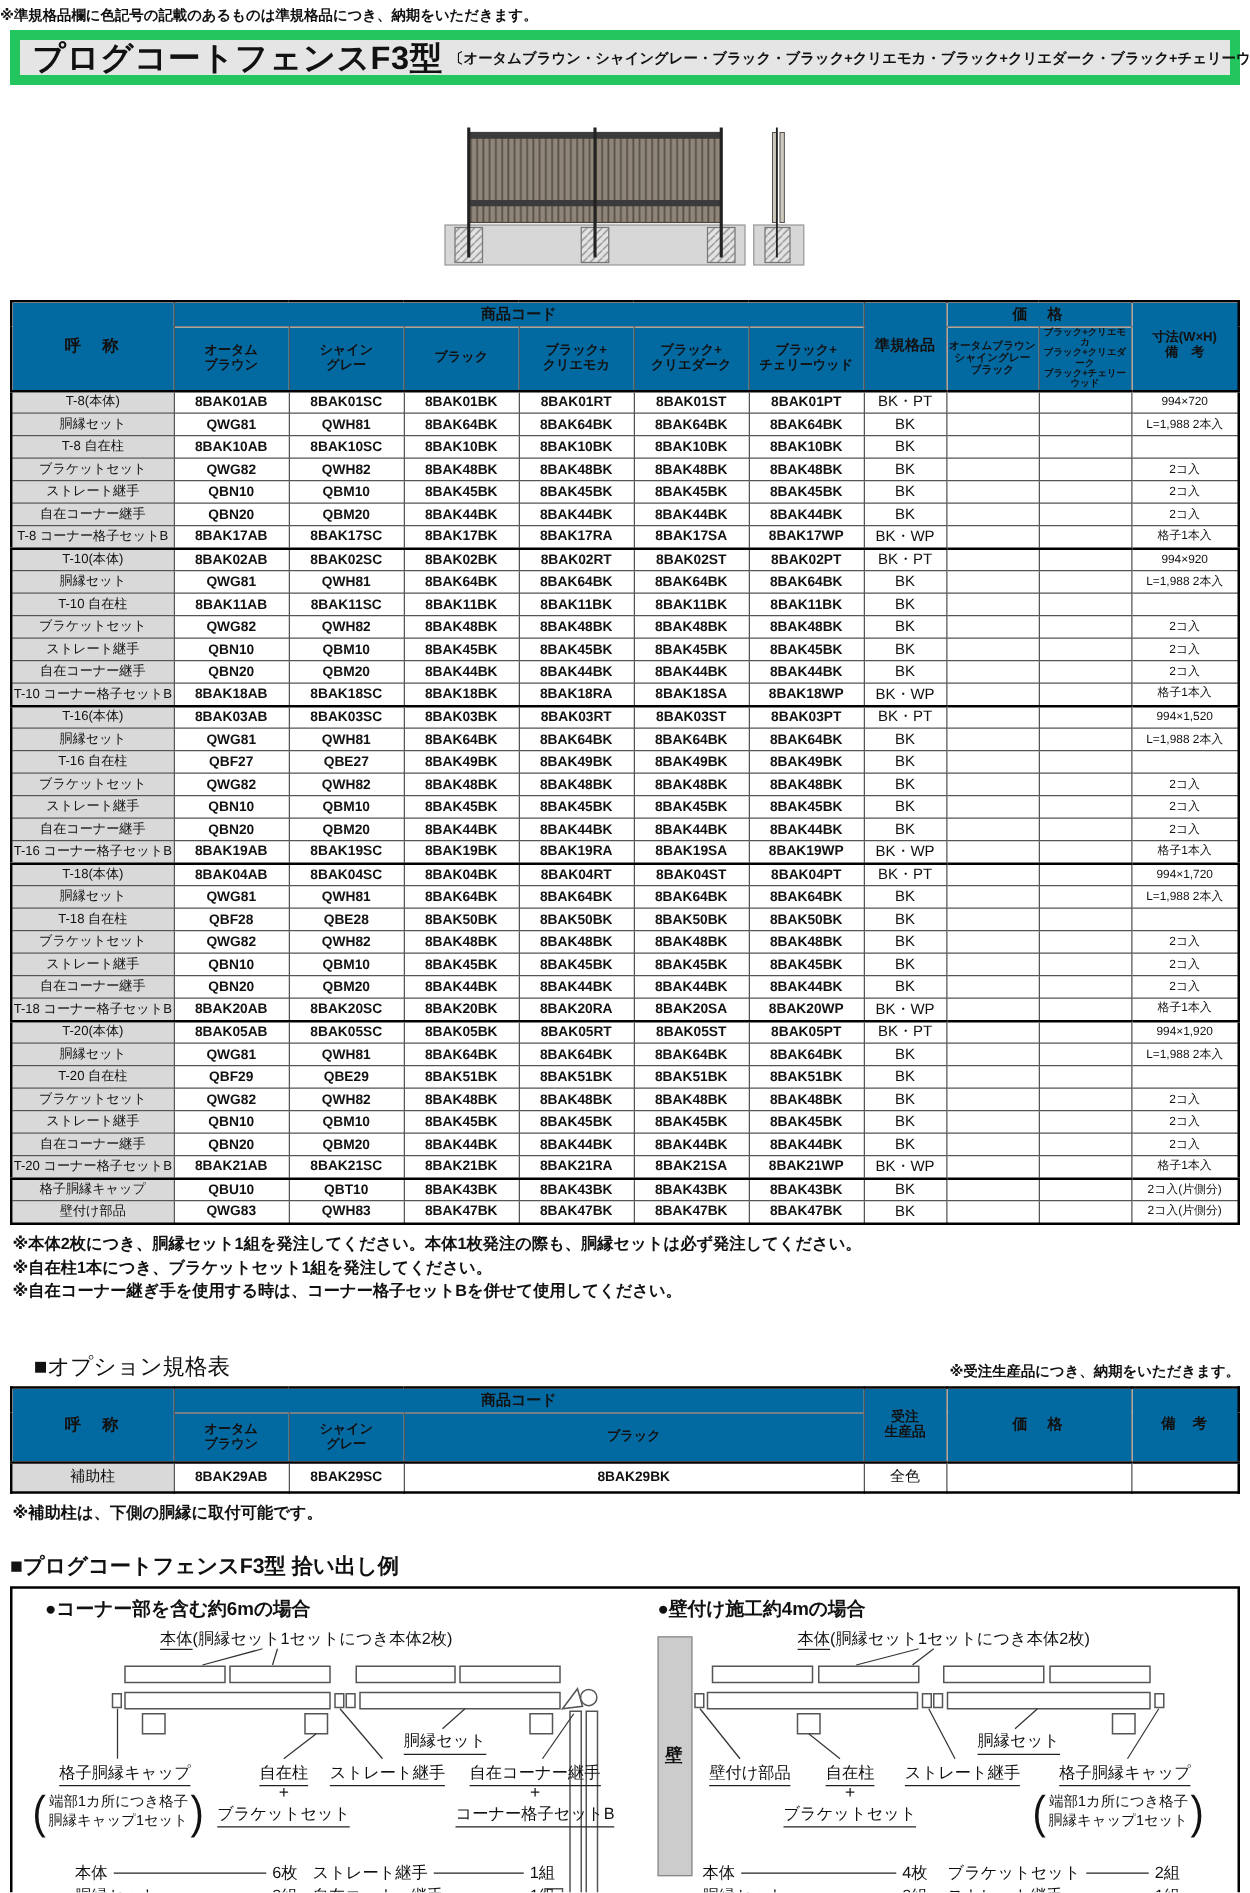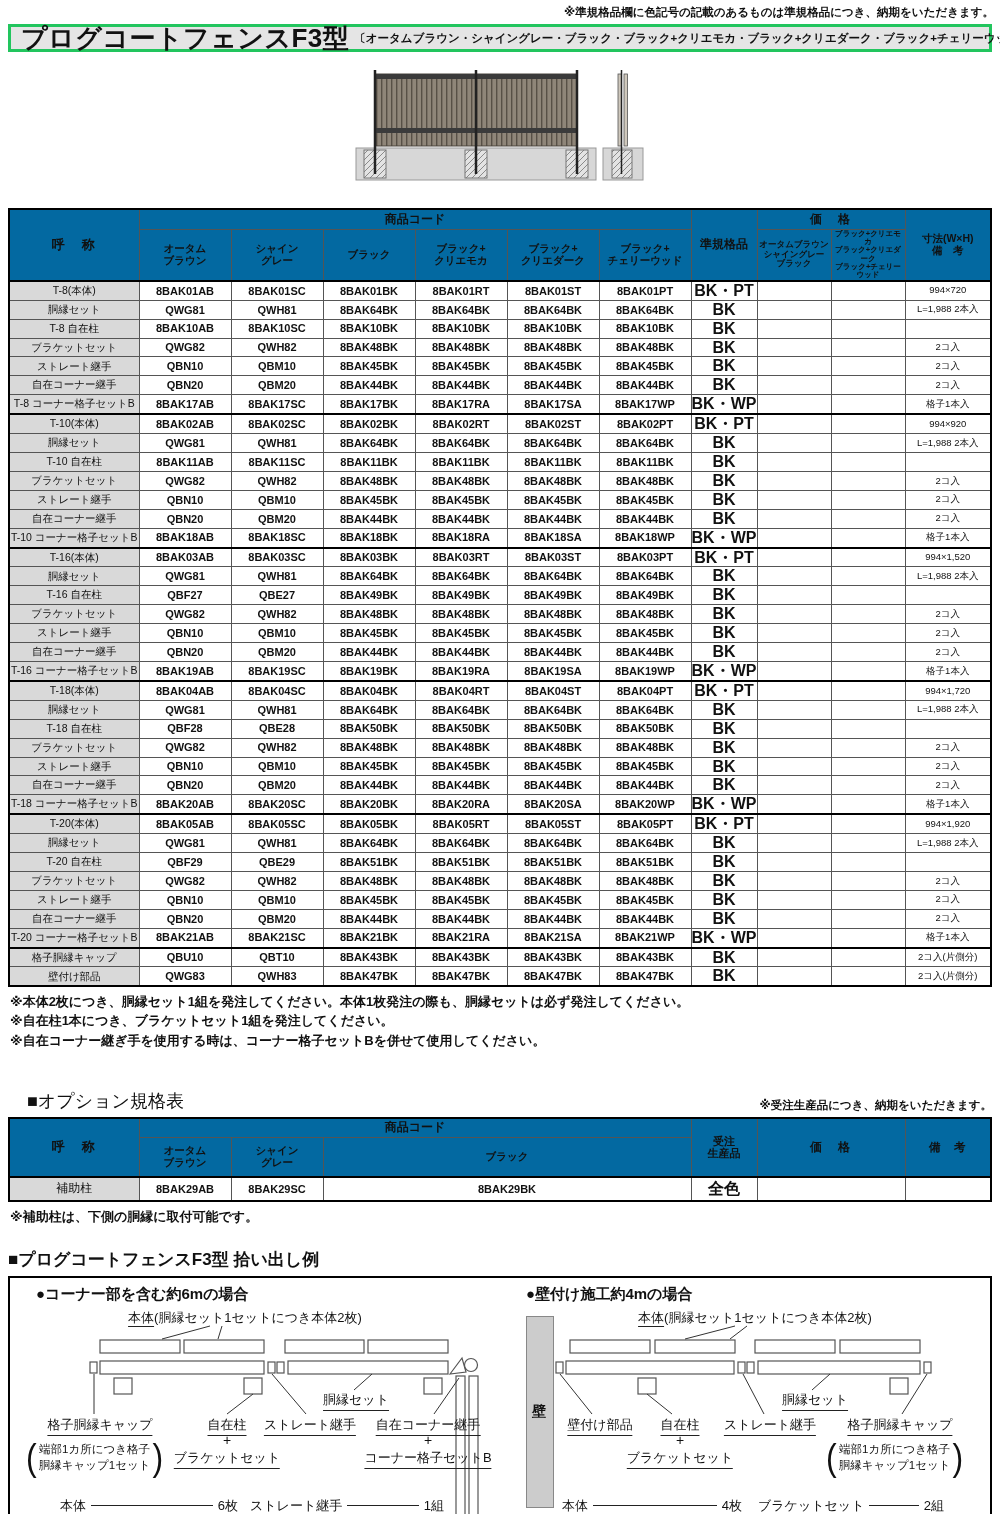--- a/index.html
+++ b/index.html
@@ -1,62 +1,62 @@
 <!DOCTYPE html>
 <html><head>
 <meta charset="utf-8">
 <style>
   html,body{margin:0;padding:0;background:#fff;}
   body{width:1000px;font-family:"Liberation Sans","DejaVu Sans",sans-serif;color:#111;}
   .page{position:relative;width:1000px;height:1514px;overflow:hidden;background:#fff;}
-  .top-note{text-align:right;font-size:11.5px;padding:5px 6px 2px 0;font-weight:bold;}
-  .title-bar{margin:2px 8px 0 8px;border:3px solid #22c55e;background:#e5e5e5;height:28px;display:flex;align-items:center;gap:5px;padding:0 6px 0 10px;box-sizing:border-box;white-space:nowrap;}
+  .top-note{text-align:left;font-size:11.5px;padding:5px 6px 2px 0;font-weight:bold;}
+  .title-bar{margin:2px 8px 16px 8px;border:8px solid #22c55e;background:#e5e5e5;height:44px;display:flex;align-items:center;gap:5px;padding:0 6px 0 10px;box-sizing:border-box;white-space:nowrap;}
   .title-main{font-size:26px;font-weight:bold;letter-spacing:.5px;}
   .title-sub{font-size:11.5px;font-weight:bold;}
   .illus-wrap{height:156px;display:flex;justify-content:center;align-items:center;}
 
   table.ctab{border-collapse:collapse;margin:0 8px;table-layout:fixed;border:2px solid #000;}
   table.ctab th,table.ctab td{border:1px solid #555;padding:0;text-align:center;vertical-align:middle;line-height:1.12;overflow:hidden;}
   table.ctab th{background:#0369a1;white-space:pre-line;font-weight:bold;}
   .h-top{height:20px;font-size:12px;}
   .h-colors th{height:48px;font-size:10.5px;}
   th.h-name{font-size:13px;letter-spacing:2px;}
   th.h-std{font-size:12px;}
   th.h-price{font-size:12px;letter-spacing:2px;margin-top:33px;}
   th.h-p1{font-size:8.5px;line-height:1.3;}
   th.h-p2{font-size:7.5px;line-height:1.45;}
   th.h-dims{font-size:10.5px;line-height:1.5;}
   tbody tr{height:18px;}
   tbody tr.grp td{border-top:2.5px solid #000;}
   thead{border-bottom:2.5px solid #000;}
   td.c-name{background:#d9d9d9;font-size:10.5px;}
   td.c-code{font-weight:bold;font-size:11px;}
-  td.c-std{font-weight:bold;font-size:16px;}
+  td.c-std{font-weight:normal;font-size:12px;}
   td.c-note{font-size:9.5px;}
   table.opt tbody tr{height:24px;}
   table.opt thead .h-colors th{height:38px;}
-  td.c-mto{font-weight:bold;font-size:16px;}
+  td.c-mto{font-weight:normal;font-size:12px;}
 
   .notes{margin:5px 0 0 10px;font-size:13px;line-height:1.47;font-weight:bold;}
   .opt-header{display:flex;justify-content:space-between;align-items:flex-end;margin:24px 8px 4px 8px;}
   .opt-title{font-size:18px;font-weight:normal;margin-left:19px;}
   .opt-note{font-size:11.5px;font-weight:bold;margin-top:24px;}
   .opt-footnote{margin:6px 0 0 10px;font-size:13px;font-weight:bold;}
   .pick-title{font-size:17px;font-weight:bold;margin:22px 8px 5px 8px;}
   .pick-box{margin:0 8px;border:2px solid #000;height:302px;display:flex;position:relative;}
   .half{position:relative;width:492px;height:302px;}
   .half svg{position:absolute;left:0;top:0;}
   .d-title{position:absolute;left:26px;top:7px;font-size:15px;font-weight:bold;white-space:nowrap;}
   .d-toplabel{position:absolute;top:31px;font-size:13px;white-space:nowrap;transform:translateX(-50%);}
   .d-toplabel .u{border-bottom:1px solid #222;padding-bottom:1px;}
   .dlabel{position:absolute;font-size:13px;white-space:nowrap;transform:translateX(-50%);border-bottom:1px solid #222;padding-bottom:1px;}
   .dplus{position:absolute;font-size:14px;transform:translateX(-50%);}
   .paren-note{position:absolute;display:flex;align-items:center;font-size:11.5px;line-height:1.35;white-space:nowrap;}
   .paren{font-size:32px;font-weight:300;transform:scaleY(1.15);}
-  .pn-lines{text-align:center;padding:0 2px;}
+  .pn-lines{text-align:right;padding:0 2px;}
   .wall-bar{position:absolute;background:#ccc;border:1px solid #888;}
   .wall-label{position:absolute;font-size:14px;font-weight:bold;}
   .qty-col{position:absolute;}
   .qty-item{display:flex;align-items:center;font-size:13px;height:19px;}
   .q-line{flex:1;border-top:1.3px solid #222;margin:0 5px;}
   .q-label,.q-qty{white-space:nowrap;}
 </style>
 </head>
 <body>
 

